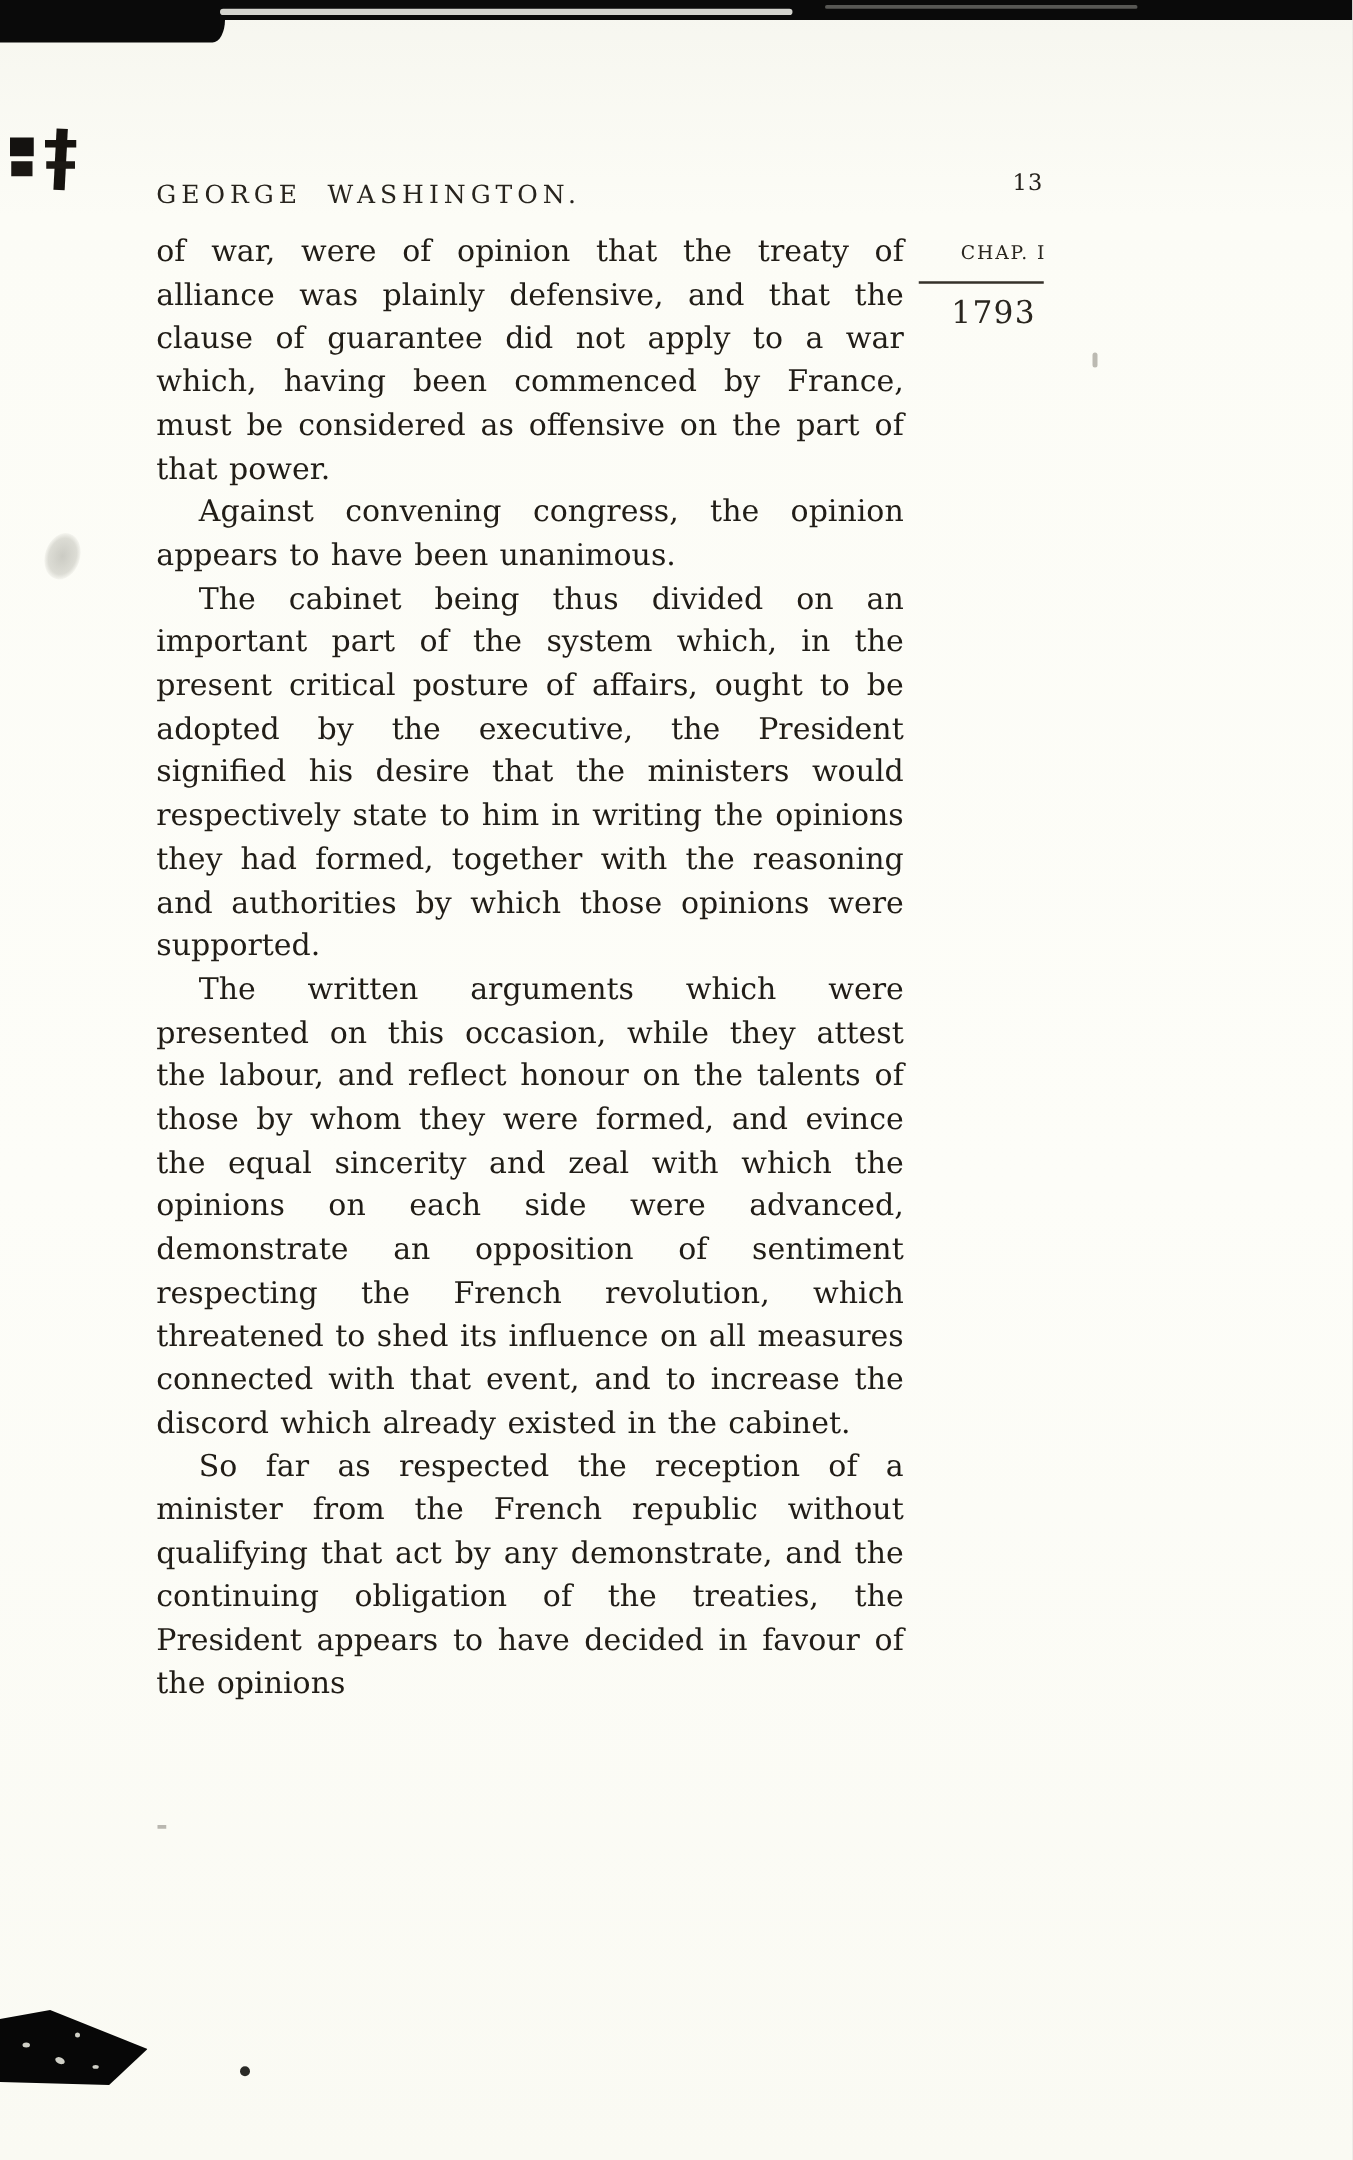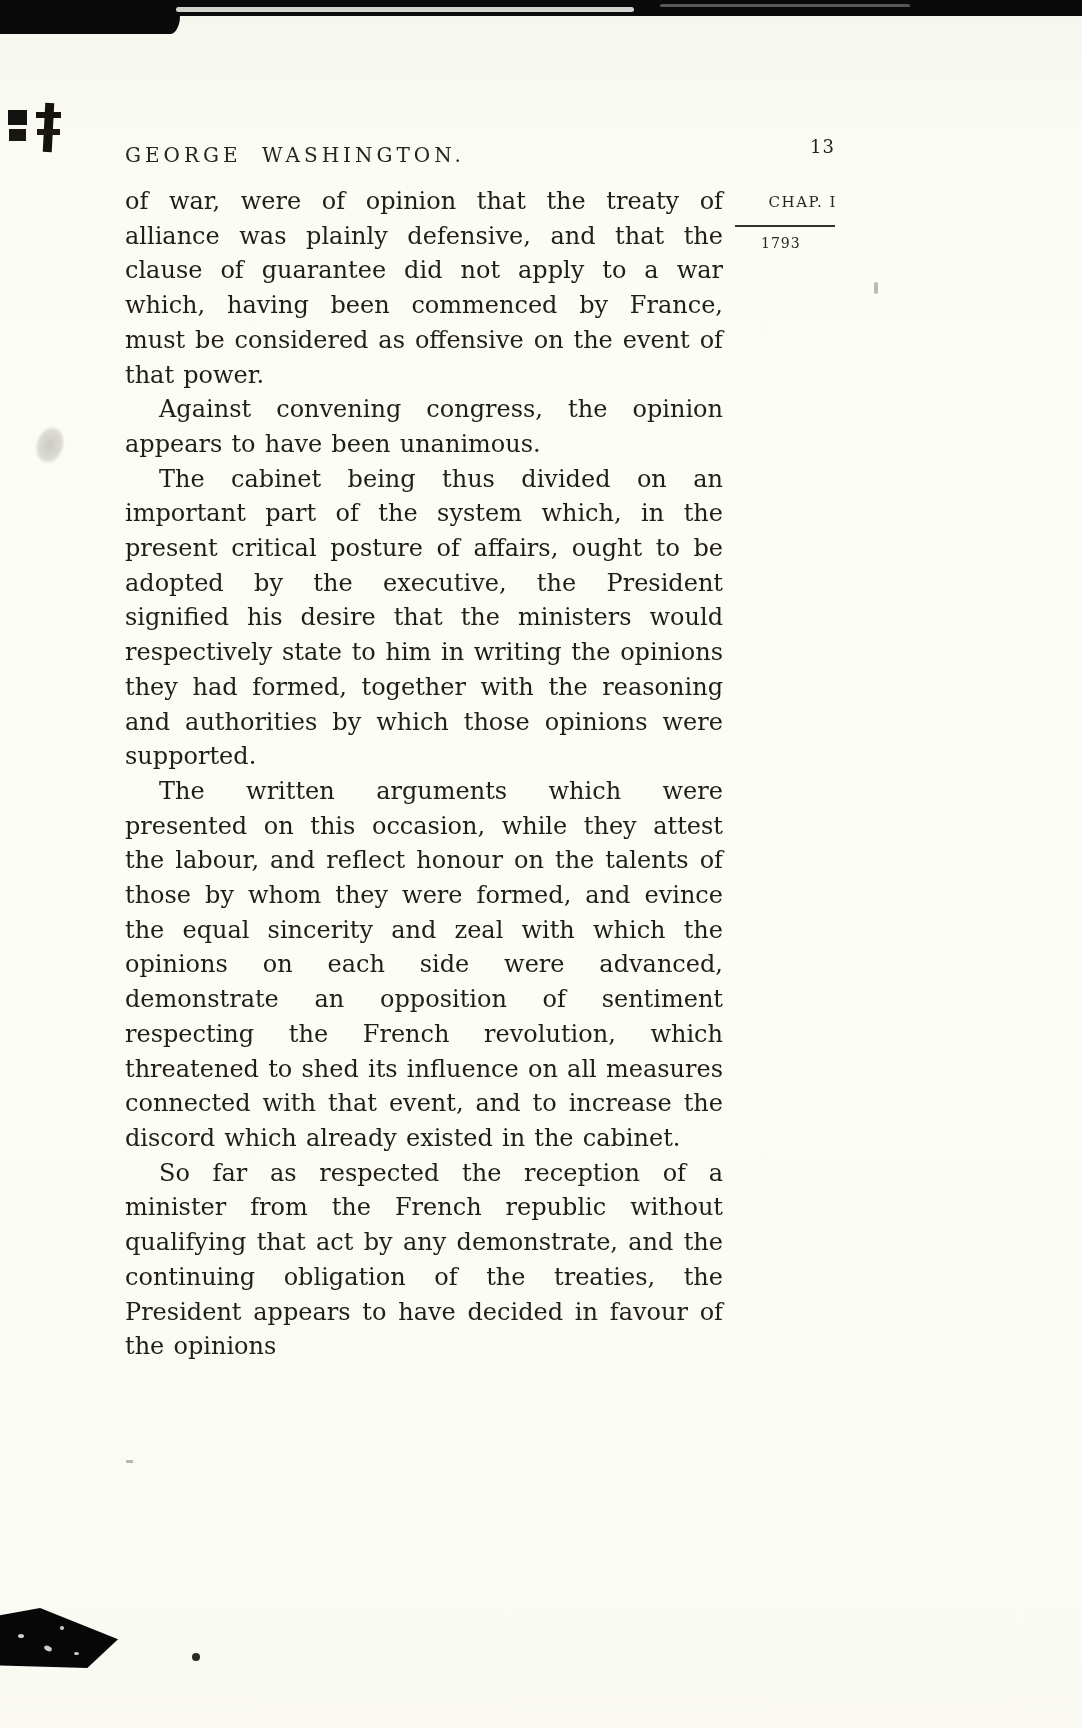--- a/index.html
+++ b/index.html
@@ -61,21 +61,21 @@
   }
 
   .margin-notes { position: absolute; top: 193px; left: 733px; width: 104px; }
   .chapter-label {
     font-size: 15px; letter-spacing: 1.5px; color: #2a261f; padding-left: 4px; text-align: right;
   }
   .margin-rule {
     margin-top: 14px; width: 100px; height: 2px; background: #35312a; border: none;
   }
   .year-label {
-    margin-top: 6px; font-size: 14px; letter-spacing: 1px; color: #2a261f; padding-left: 28px;
+    margin-top: 6px; font-size: 25px; letter-spacing: 1px; color: #2a261f; padding-left: 28px;
   }
 
   .body-text {
     position: absolute; top: 184px; left: 125px; width: 598px;
     font-size: 24px; line-height: 34.7px;
     text-align: justify; word-spacing: 1.5px;
     color: #211d17;
   }
   .body-text p { margin: 0; }
   .body-text p.indent { text-indent: 34px; }
@@ -112,20 +112,20 @@
 
   <div class="page-number">13</div>
 
   <div class="margin-notes">
     <div class="chapter-label">CHAP. I</div>
     <hr class="margin-rule">
     <div class="year-label">1793</div>
   </div>
 
   <div class="body-text">
-    <p>of war, were of opinion that the treaty of alliance was plainly defensive, and that the clause of guarantee did not apply to a war which, having been commenced by France, must be considered as offensive on the event of that power.</p>
+    <p>of war, were of opinion that the treaty of alliance was plainly defensive, and that the clause of guarantee did not apply to a war which, having been commenced by France, must be considered as offensive on the part of that power.</p>
     <p class="indent">Against convening congress, the opinion appears to have been unanimous.</p>
     <p class="indent">The cabinet being thus divided on an important part of the system which, in the present critical posture of affairs, ought to be adopted by the executive, the President signified his desire that the ministers would respectively state to him in writing the opinions they had formed, together with the reasoning and authorities by which those opinions were supported.</p>
     <p class="indent">The written arguments which were presented on this occasion, while they attest the labour, and reflect honour on the talents of those by whom they were formed, and evince the equal sincerity and zeal with which the opinions on each side were advanced, demonstrate an opposition of sentiment respecting the French revolution, which threatened to shed its influence on all measures connected with that event, and to increase the discord which already existed in the cabinet.</p>
     <p class="indent">So far as respected the reception of a minister from the French republic without qualifying that act by any demonstrate, and the continuing obligation of the treaties, the President appears to have decided in favour of the opinions</p>
   </div>
 
 </div>
 
 </body></html>

